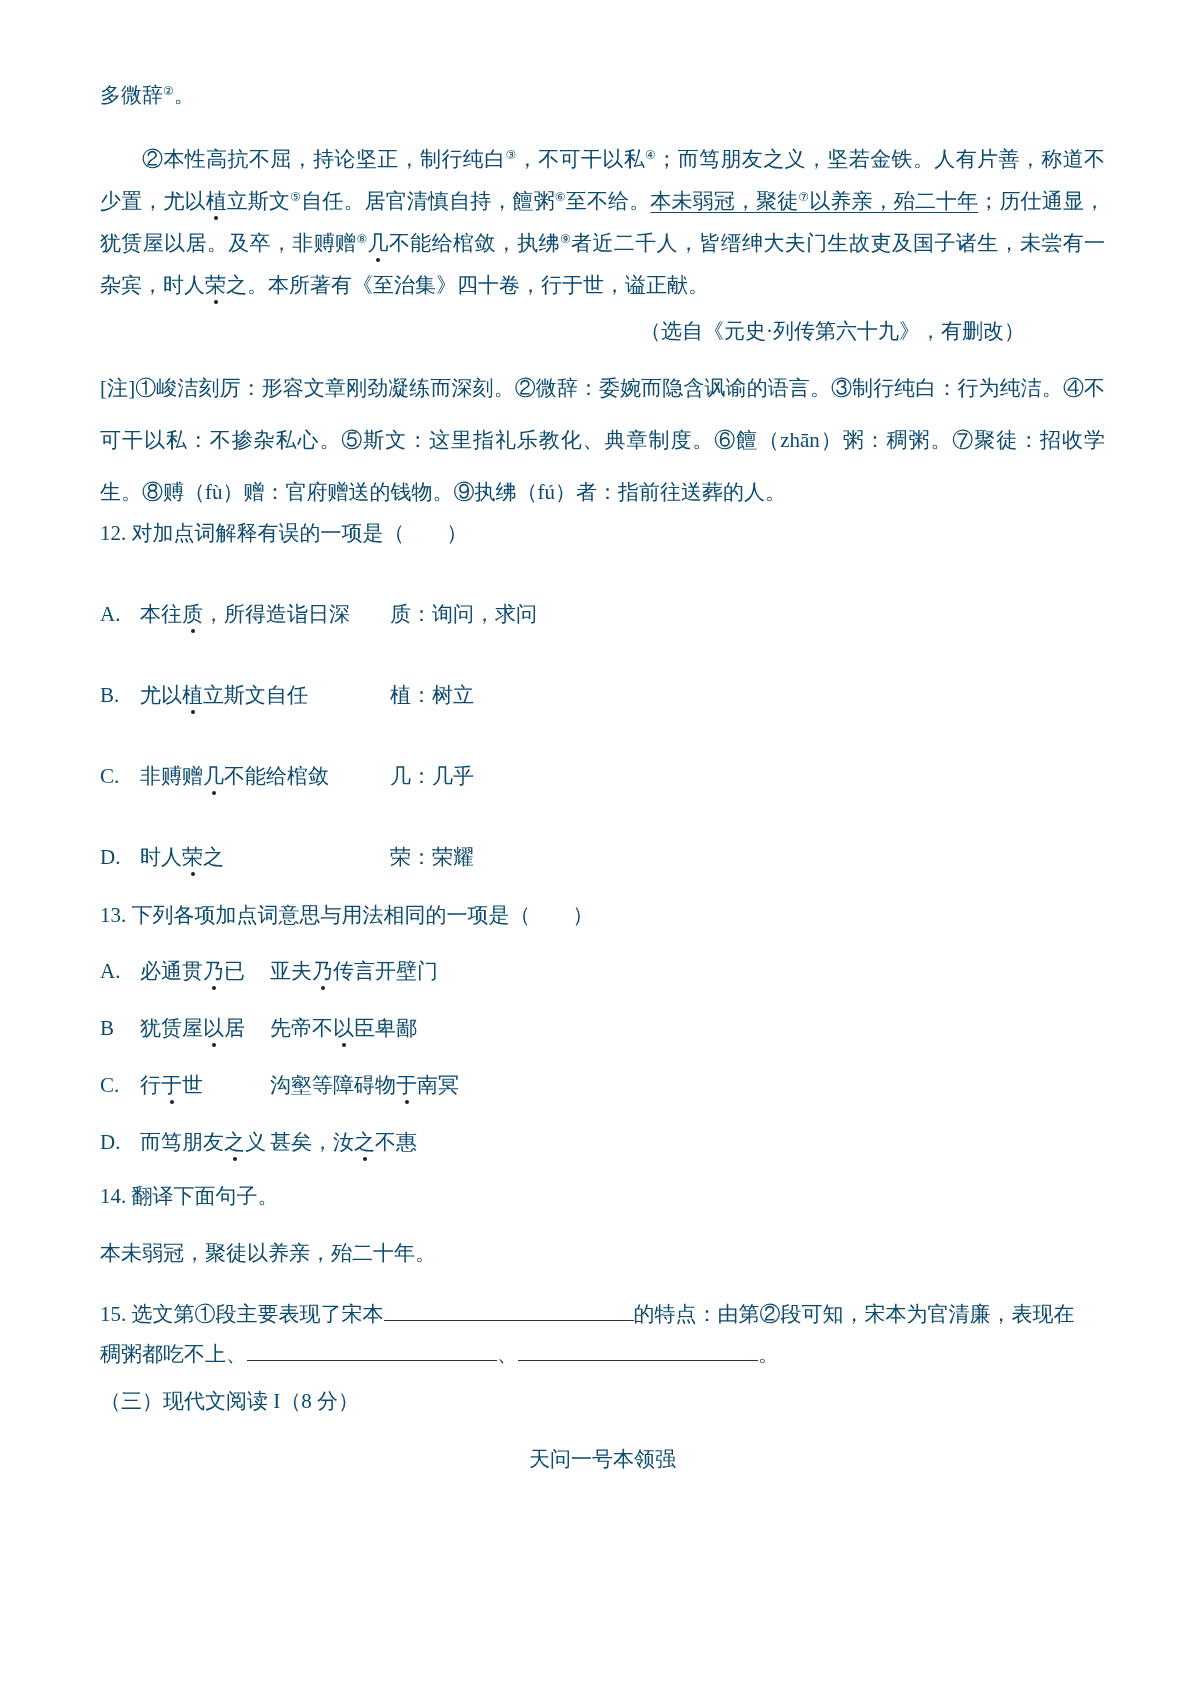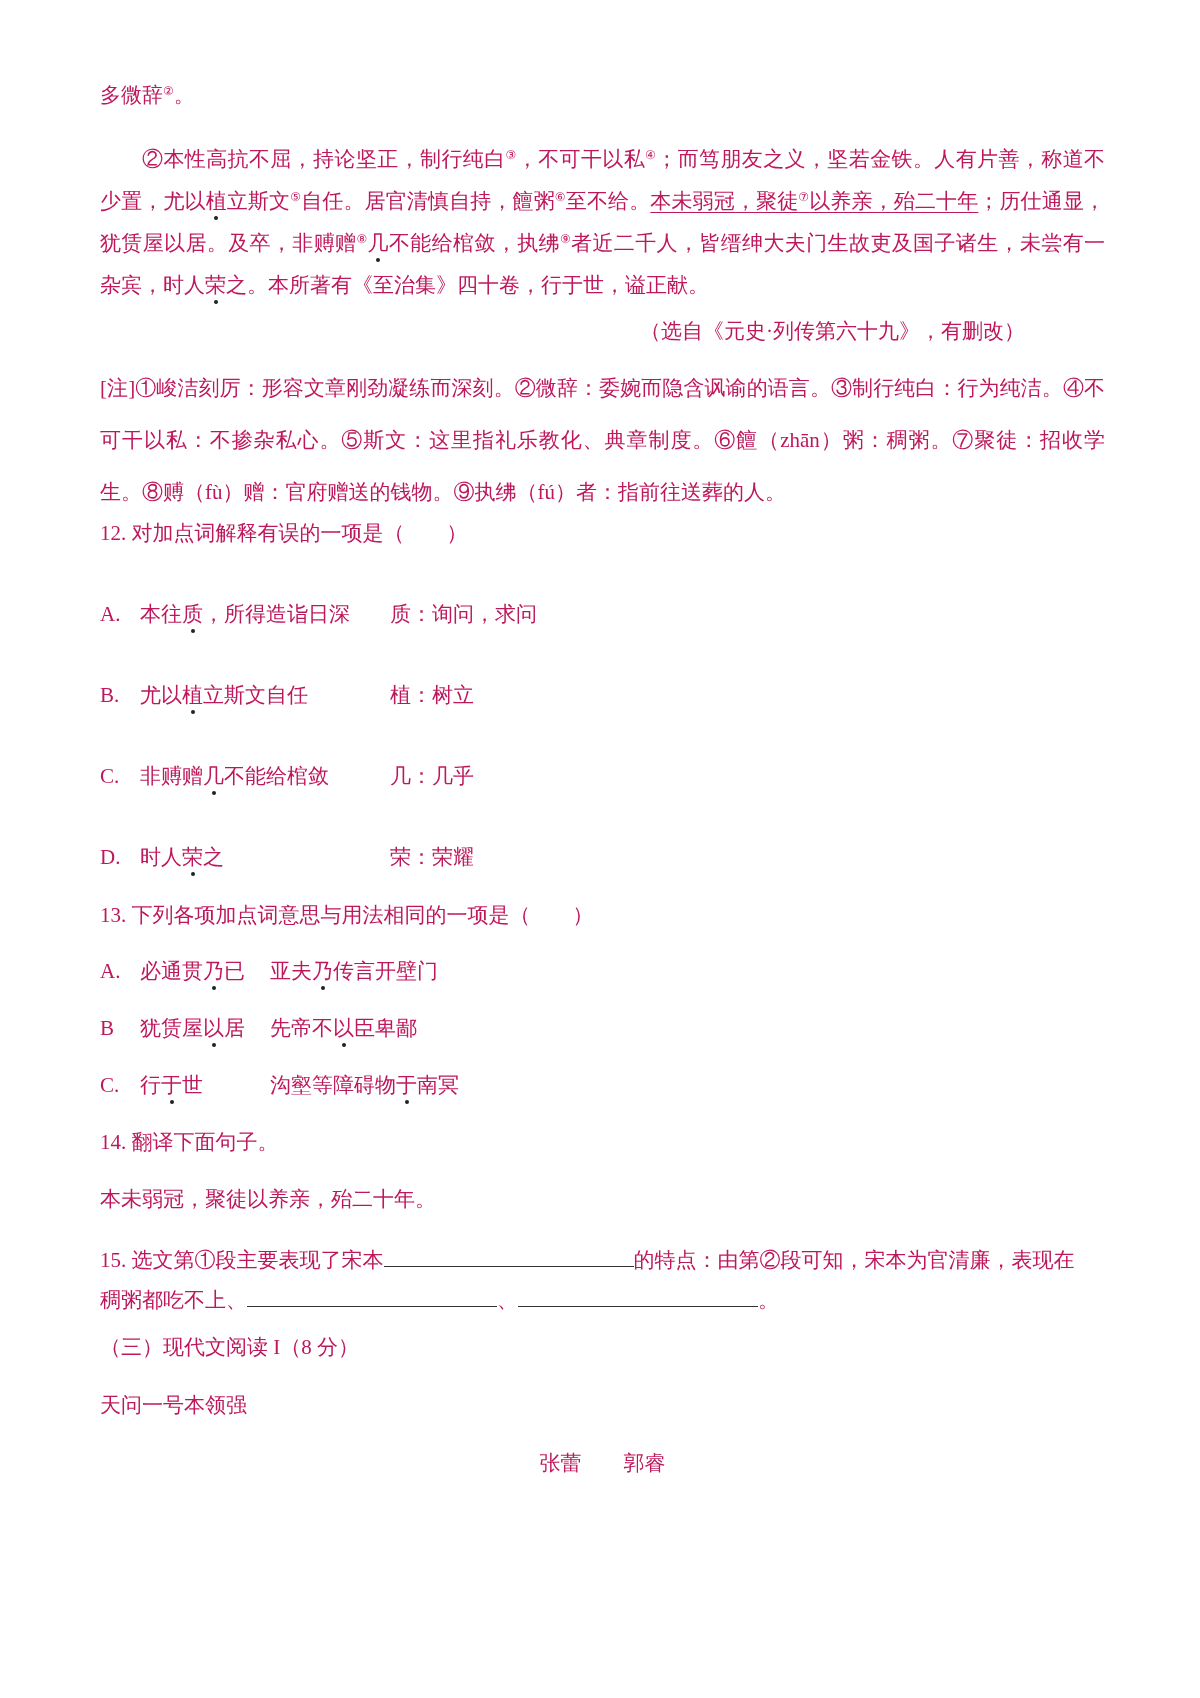--- a/index.html
+++ b/index.html
@@ -5,42 +5,42 @@
   html, body { margin: 0; padding: 0; background: #ffffff; }
   .page {
     position: relative;
     width: 1200px;
     height: 1500px;
     background: #ffffff;
     box-sizing: border-box;
     padding: 84px 95px 0 100px;
     font-family: "Liberation Serif", "DejaVu Serif", serif;
     font-size: 21px;
-    color: #be185d;
+    color: #0c4a6e;
     overflow: hidden;
   }
   .ln { line-height: 22px; }
   .just { text-align: justify; }
   .indent { text-indent: 42px; }
 
   .cont-line { margin-bottom: 32px; }
   .para2 { line-height: 42px; margin-bottom: 14px; }
   .attr { text-align: right; padding-right: 80px; margin-bottom: 20px; }
   .notes { line-height: 52px; margin-bottom: 4px; }
 
   .qheader { margin-bottom: 35px; }
   .qheader13 { margin-bottom: 34px; }
   .opt { margin-bottom: 35px; }
   .opt-last12 { margin-bottom: 36px; }
   .opt-last13 { margin-bottom: 32px; }
   .q14h { margin-bottom: 35px; }
   .q14s { margin-bottom: 30px; }
   .q15 { line-height: 40px; margin-bottom: 16px; }
   .section-heading { margin-bottom: 36px; }
-  .rtitle { margin-bottom: 36px; }
+  .rtitle { text-align: center; margin-bottom: 36px; }
   .rauthors { text-align: center; }
   .rpara { line-height: 38px; }
 
   .mk { display: inline-block; width: 40px; }
   .ph12 { display: inline-block; min-width: 250px; margin-top: 24px; }
   .ph13 { display: inline-block; min-width: 130px; }
 
   .sup {
     font-size: 12px;
     vertical-align: 7px;
@@ -95,20 +95,21 @@
   <div class="ln opt opt-last12"><span class="mk">D.</span><span class="ph12"><span>时人</span><span class="dz">荣</span><span>之</span></span><span>荣：荣耀</span></div>
 
   <div class="ln qheader13">13. 下列各项加点词意思与用法相同的一项是（　　）</div>
 
   <div class="ln opt"><span class="mk">A.</span><span class="ph13"><span>必通贯</span><span class="dz">乃</span><span>已</span></span><span><span>亚夫</span><span class="dz">乃</span><span>传言开壁门</span></span></div>
 
   <div class="ln opt"><span class="mk">B</span><span class="ph13"><span>犹赁屋</span><span class="dz">以</span><span>居</span></span><span><span>先帝不</span><span class="dz">以</span><span>臣卑鄙</span></span></div>
 
   <div class="ln opt"><span class="mk">C.</span><span class="ph13"><span>行</span><span class="dz">于</span><span>世</span></span><span><span>沟壑等障碍物</span><span class="dz">于</span><span>南冥</span></span></div>
 
+  <div class="ln opt opt-last13"><span class="mk">D.</span><span class="ph13"><span>而笃朋友</span><span class="dz">之</span><span>义</span></span><span><span>甚矣，汝</span><span class="dz">之</span><span>不惠</span></span></div>
 
   <div class="ln q14h">14. 翻译下面句子。</div>
   <div class="ln q14s">本未弱冠，聚徒以养亲，殆二十年。</div>
 
   <div class="q15 just"><span>15. 选文第①段主要表现了宋本</span><span class="blank blank1"></span><span>的特点：由第②段可知，宋本为官清廉，表现在</span><br><span>稠粥都吃不上、</span><span class="blank blank2"></span><span>、</span><span class="blank blank3"></span><span>。</span></div>
 
   <div class="ln section-heading">（三）现代文阅读 I（8 分）</div>
 
   <div class="ln rtitle">天问一号本领强</div>
   <div class="ln rauthors">张蕾　　郭睿</div>

